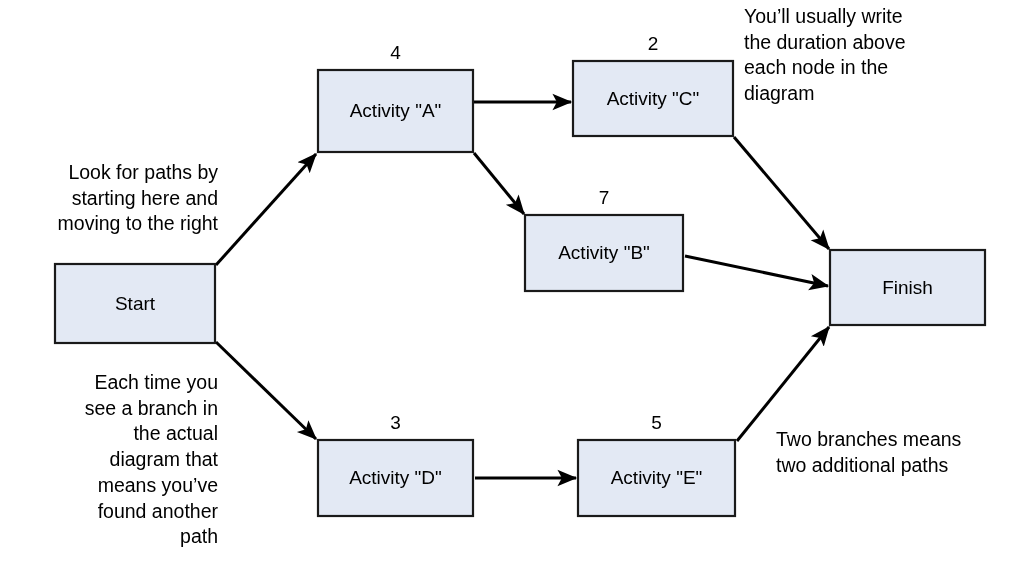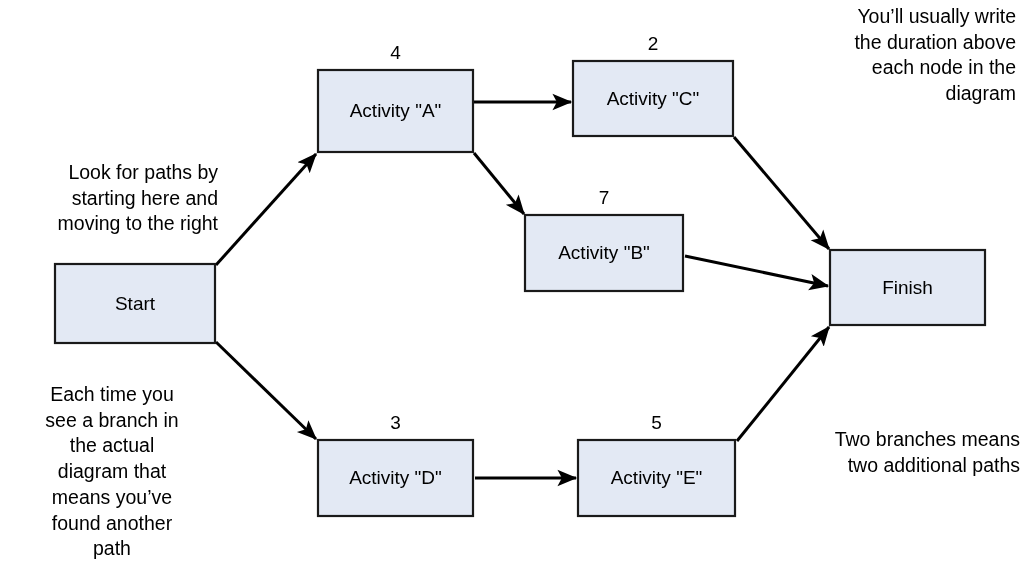--- a/index.html
+++ b/index.html
@@ -50,39 +50,39 @@
     font-family: "Liberation Sans", sans-serif;
     font-size: 19.5px;
     line-height: 1.32;
     color: #000000;
     white-space: pre-line;
   }
   #annotation-top-right {
     left: 744px;
     top: 4px;
     width: 272px;
-    text-align: right;
+    text-align: left;
   }
   #annotation-left-upper {
     left: 6px;
     top: 160px;
     width: 212px;
     text-align: right;
   }
   #annotation-left-lower {
     left: 6px;
-    top: 382px;
+    top: 370px;
     width: 212px;
-    text-align: center;
+    text-align: right;
   }
   #annotation-bottom-right {
     left: 776px;
     top: 427px;
     width: 244px;
-    text-align: right;
+    text-align: left;
   }
 </style>
 </head>
 <body>
 
 <div id="diagram-root">
   <svg id="diagram-svg" width="1024" height="571" viewBox="0 0 1024 571">
     <defs>
       <marker id="arrowhead" markerWidth="7" markerHeight="7" refX="6.2" refY="3.1" orient="auto" markerUnits="strokeWidth">
         <path d="M0,0.35 L6.6,3.1 L0,5.85 L1.5,3.1 Z" fill="#000000"></path>

